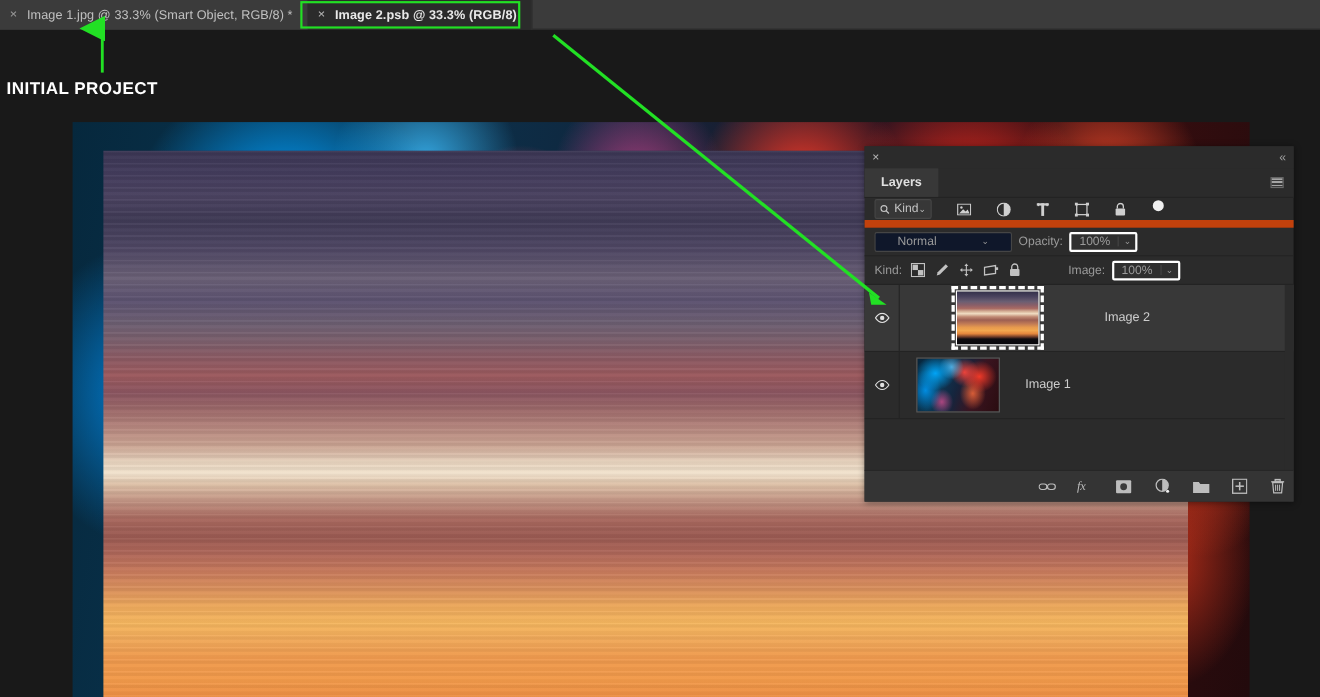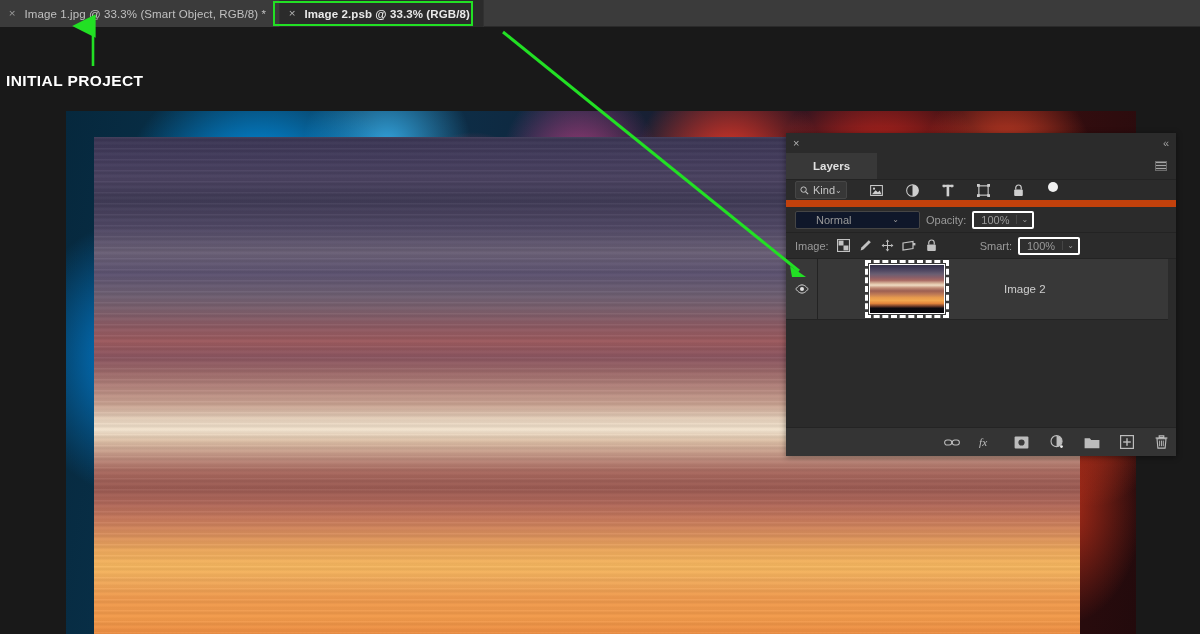--- a/index.html
+++ b/index.html
@@ -182,21 +182,21 @@
 
   #panel-tabrow {
     height: 27px;
     background: #2b2b2b;
     display: flex; align-items: stretch;
     justify-content: space-between;
     border-bottom: 1px solid #232323;
   }
   #panel-tab {
     display: flex; align-items: center;
-    padding: 0 27px;
+    padding: 0 15px;
     background: #383838;
     color: #e0e0e0;
     font-size: 11.5px; font-weight: bold;
     cursor: pointer;
   }
   #panel-menu {
     width: 12px; height: 10px;
     align-self: center; margin-right: 9px;
     background: repeating-linear-gradient(to bottom, #a5a5a5 0 1.5px, #3a3a3a 1.5px 3px);
     border: 1px solid #6a6a6a;
@@ -464,21 +464,21 @@
         <span class="caret">⌄</span>
       </div>
       <span class="numfield-label">Opacity:</span>
       <div class="numfield">
         <span class="val">100%</span>
         <span class="stepper">⌄</span>
       </div>
     </div>
 
     <div id="lock-row">
-      <span class="numfield-label">Image:</span>
+      <span class="numfield-label">Kind:</span>
       <div class="lock-icon">
         <svg width="13" height="13" viewBox="0 0 12 12">
             <rect x="0.5" y="0.5" width="11" height="11" fill="none" stroke="#c2c2c2" stroke-width="1"></rect>
             <rect x="1.5" y="1.5" width="4.5" height="4.5" fill="#c2c2c2"></rect>
             <rect x="6" y="6" width="4.5" height="4.5" fill="#c2c2c2"></rect>
           </svg>
       </div>
       <div class="lock-icon">
         <svg width="13" height="13" viewBox="0 0 13 13">
             <path d="M9.8 1.2 L11.8 3.2 L4.4 10.6 L1.6 11.4 L2.4 8.6 Z" fill="#c2c2c2"></path>
@@ -497,21 +497,21 @@
             <rect x="11" y="3" width="2.4" height="2.4" fill="#c2c2c2"></rect>
           </svg>
       </div>
       <div class="lock-icon">
         <svg width="11" height="13" viewBox="0 0 12 14">
             <path d="M3 6 V4 a3 3 0 0 1 6 0 V6" fill="none" stroke="#c2c2c2" stroke-width="1.3"></path>
             <rect x="1.3" y="6" width="9.4" height="7" rx="1" fill="#c2c2c2"></rect>
           </svg>
       </div>
       <div id="fill-group">
-        <span class="numfield-label">Smart:</span>
+        <span class="numfield-label">Image:</span>
         <div class="numfield">
           <span class="val">100%</span>
           <span class="stepper">⌄</span>
         </div>
       </div>
     </div>
 
     <div id="layer-list">
 
       <div class="layer-row selected">
@@ -520,20 +520,32 @@
               <path d="M8 0.8 C12 0.8 15 5.5 15 5.5 C15 5.5 12 10.2 8 10.2 C4 10.2 1 5.5 1 5.5 C1 5.5 4 0.8 8 0.8 Z" fill="none" stroke="#e0e0e0" stroke-width="1.1"></path>
               <circle cx="8" cy="5.5" r="2.3" fill="#e0e0e0"></circle>
             </svg>
         </div>
         <div class="thumb-wrap">
           <div class="thumb thumb-sunset selected-thumb"></div>
         </div>
         <div class="layer-name">Image 2</div>
       </div>
 
+      <div class="layer-row">
+        <div class="eye-cell">
+          <svg width="14" height="10" viewBox="0 0 16 11">
+              <path d="M8 0.8 C12 0.8 15 5.5 15 5.5 C15 5.5 12 10.2 8 10.2 C4 10.2 1 5.5 1 5.5 C1 5.5 4 0.8 8 0.8 Z" fill="none" stroke="#e0e0e0" stroke-width="1.1"></path>
+              <circle cx="8" cy="5.5" r="2.3" fill="#e0e0e0"></circle>
+            </svg>
+        </div>
+        <div class="thumb-wrap">
+          <div class="thumb thumb-smoke"></div>
+        </div>
+        <div class="layer-name">Image 1</div>
+      </div>
 
       <div id="list-scrollbar"></div>
     </div>
 
     <div id="panel-bottombar">
       <div class="bottom-icon">
         <svg width="16" height="9" viewBox="0 0 18 10">
             <rect x="0.7" y="2.2" width="8" height="5.6" rx="2.8" fill="none" stroke="#bdbdbd" stroke-width="1.2"></rect>
             <rect x="9.3" y="2.2" width="8" height="5.6" rx="2.8" fill="none" stroke="#bdbdbd" stroke-width="1.2"></rect>
           </svg>

